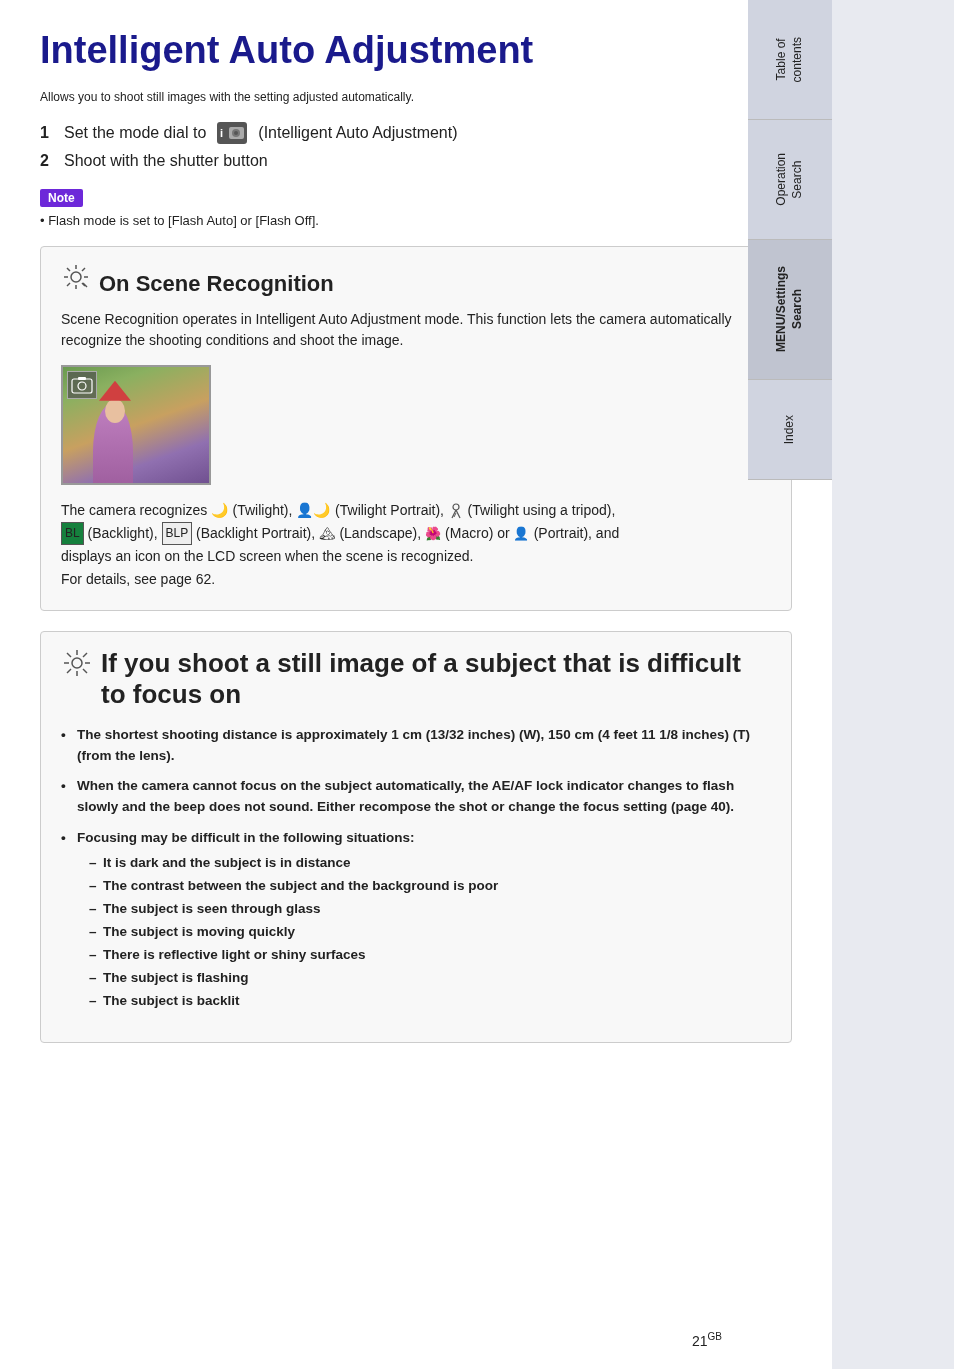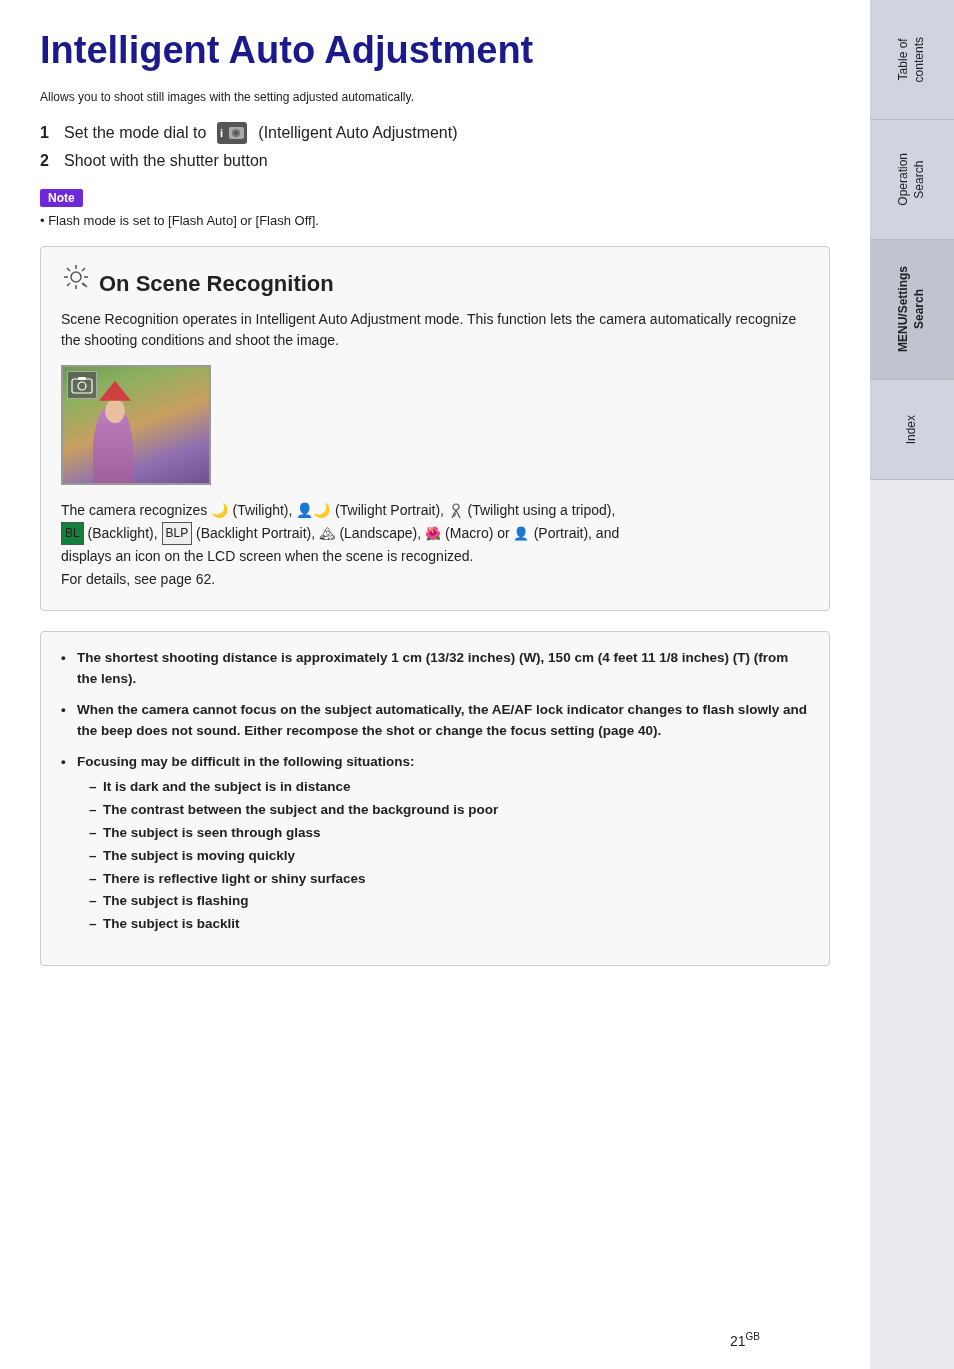--- a/index.html
+++ b/index.html
@@ -260,21 +260,21 @@
     }
 
     .tab-toc { height: 120px; }
     .tab-op { height: 120px; }
     .tab-menu { height: 140px; background: #c8ccd8; }
     .tab-index { height: 100px; }
   </style>
 </head>
 <body>
 
-<div style="display:flex; width:954px; min-height:1369px; position:relative; background:#e8eaf0;">
+<div style="display:flex; width:832px; min-height:1369px; position:relative; background:#e8eaf0;">
 
   <div class="page-container">
 
     <h1 class="page-title">Intelligent Auto Adjustment</h1>
 
     <p class="subtitle">Allows you to shoot still images with the setting adjusted automatically.</p>
 
     <div class="step">
       <span class="step-number">1</span>
       <span>Set the mode dial to</span>
@@ -377,20 +377,36 @@
         <span> (Macro) or </span>
         
         <span style="font-size:13px;">👤</span>
         <span> (Portrait), and</span><br>
         <span>displays an icon on the LCD screen when the scene is recognized.</span><br>
         <span>For details, see page 62.</span>
       </div>
     </div>
 
     <div class="focus-box">
+      <div class="focus-title">
+        <span class="focus-icon-char">
+          <svg width="32" height="30" viewBox="0 0 32 30">
+            <circle cx="16" cy="15" r="5" fill="none" stroke="#555" stroke-width="1.5"></circle>
+            <line x1="16" y1="2" x2="16" y2="7" stroke="#555" stroke-width="1.5"></line>
+            <line x1="16" y1="23" x2="16" y2="28" stroke="#555" stroke-width="1.5"></line>
+            <line x1="3" y1="15" x2="8" y2="15" stroke="#555" stroke-width="1.5"></line>
+            <line x1="24" y1="15" x2="29" y2="15" stroke="#555" stroke-width="1.5"></line>
+            <line x1="6" y1="5" x2="10" y2="9" stroke="#555" stroke-width="1.5"></line>
+            <line x1="22" y1="21" x2="26" y2="25" stroke="#555" stroke-width="1.5"></line>
+            <line x1="26" y1="5" x2="22" y2="9" stroke="#555" stroke-width="1.5"></line>
+            <line x1="10" y1="21" x2="6" y2="25" stroke="#555" stroke-width="1.5"></line>
+          </svg>
+        </span>
+        <span>If you shoot a still image of a subject that is difficult to focus on</span>
+      </div>
 
       <ul class="bullet-list">
         <li>
           <span>The shortest shooting distance is approximately 1 cm (13/32 inches) (W), 150 cm (4 feet 11 1/8 inches) (T) (from the lens).</span>
         </li>
         <li>
           <span>When the camera cannot focus on the subject automatically, the AE/AF lock indicator changes to flash slowly and the beep does not sound. Either recompose the shot or change the focus setting (page 40).</span>
         </li>
         <li>
           <span>Focusing may be difficult in the following situations:</span>

